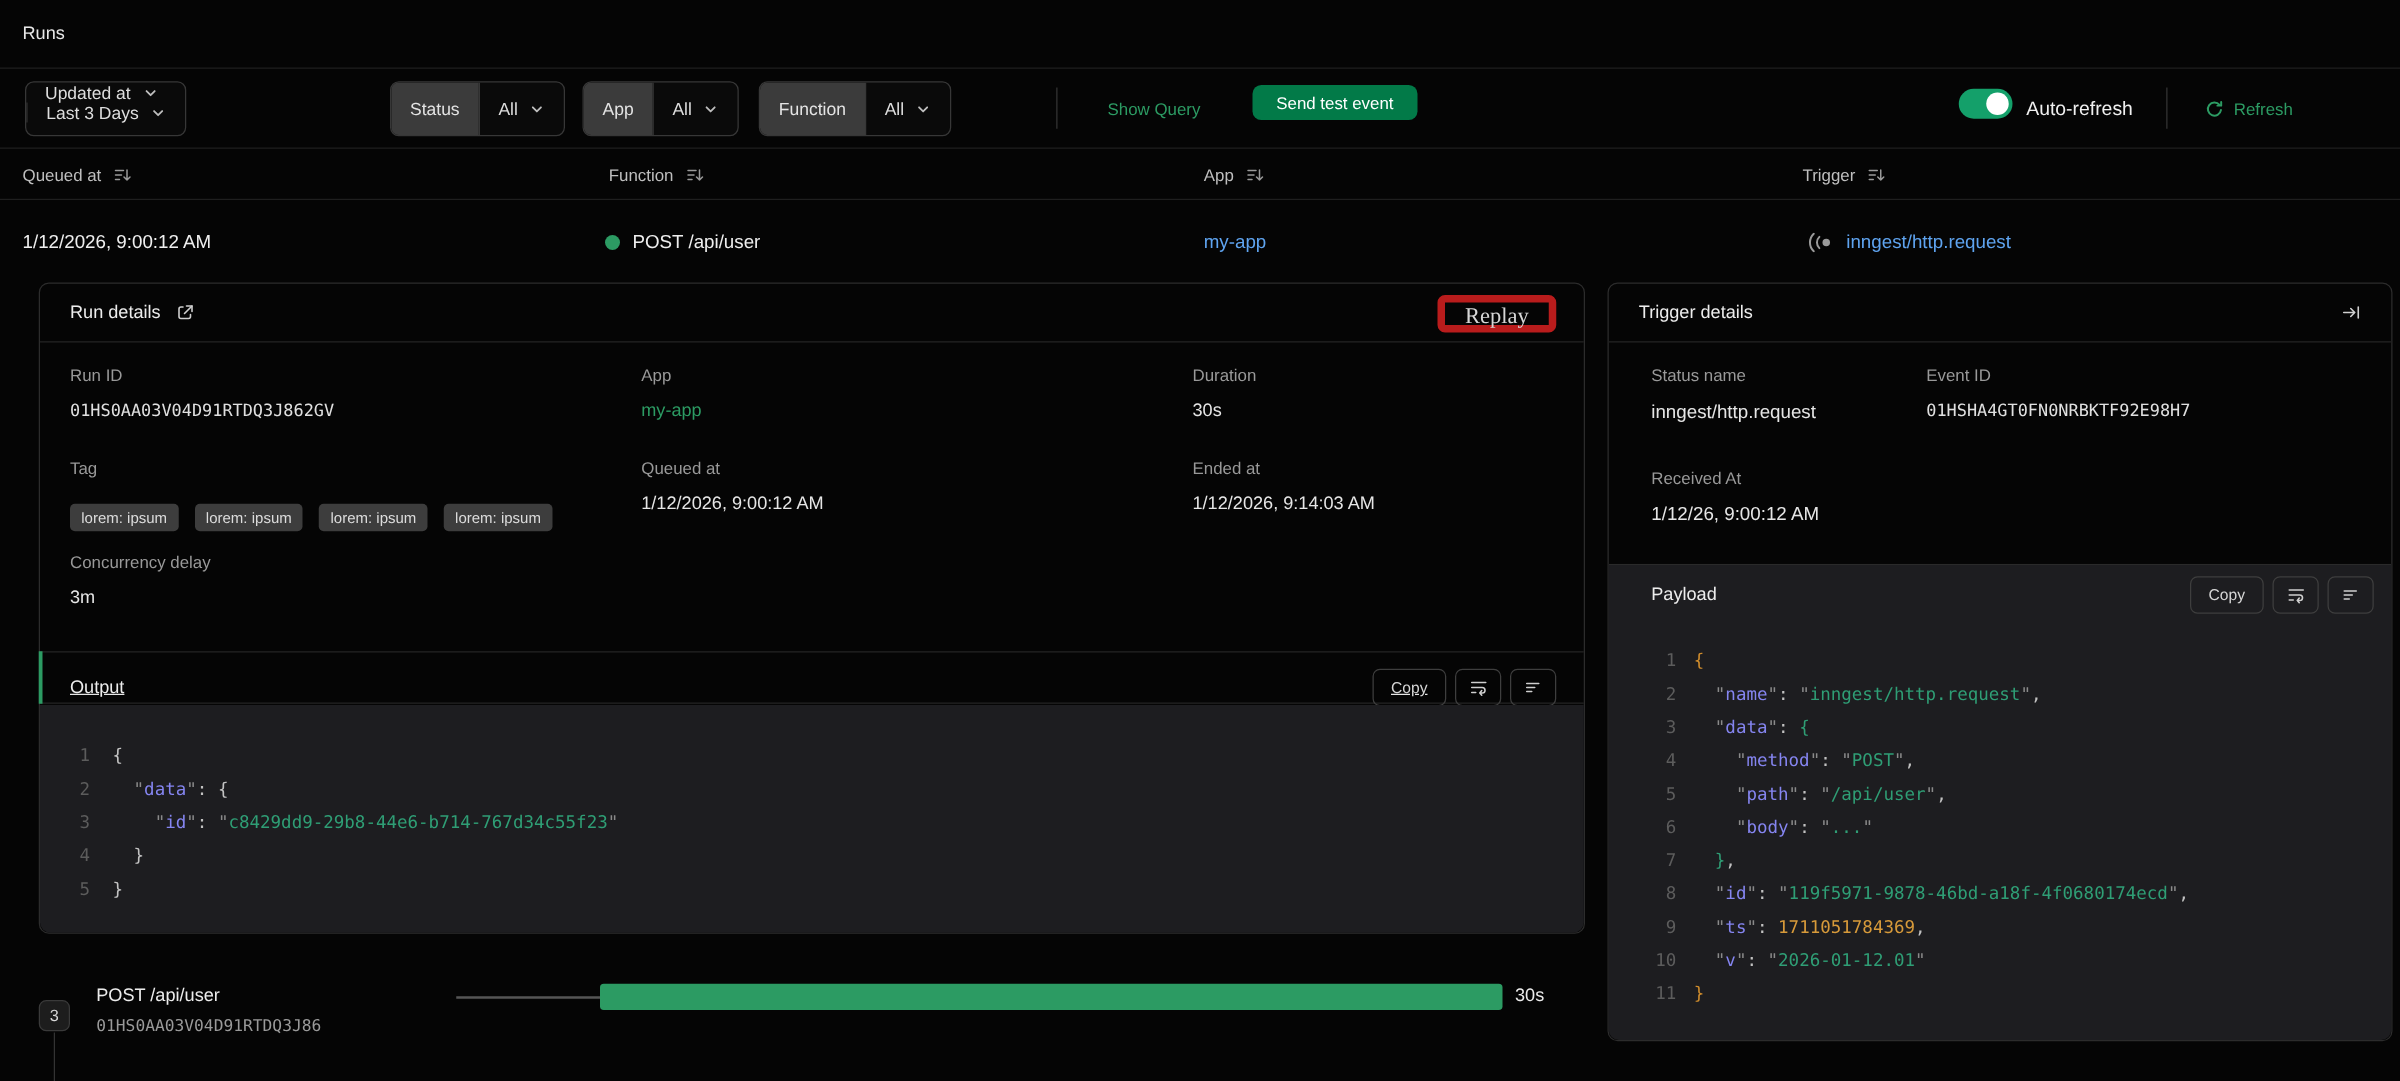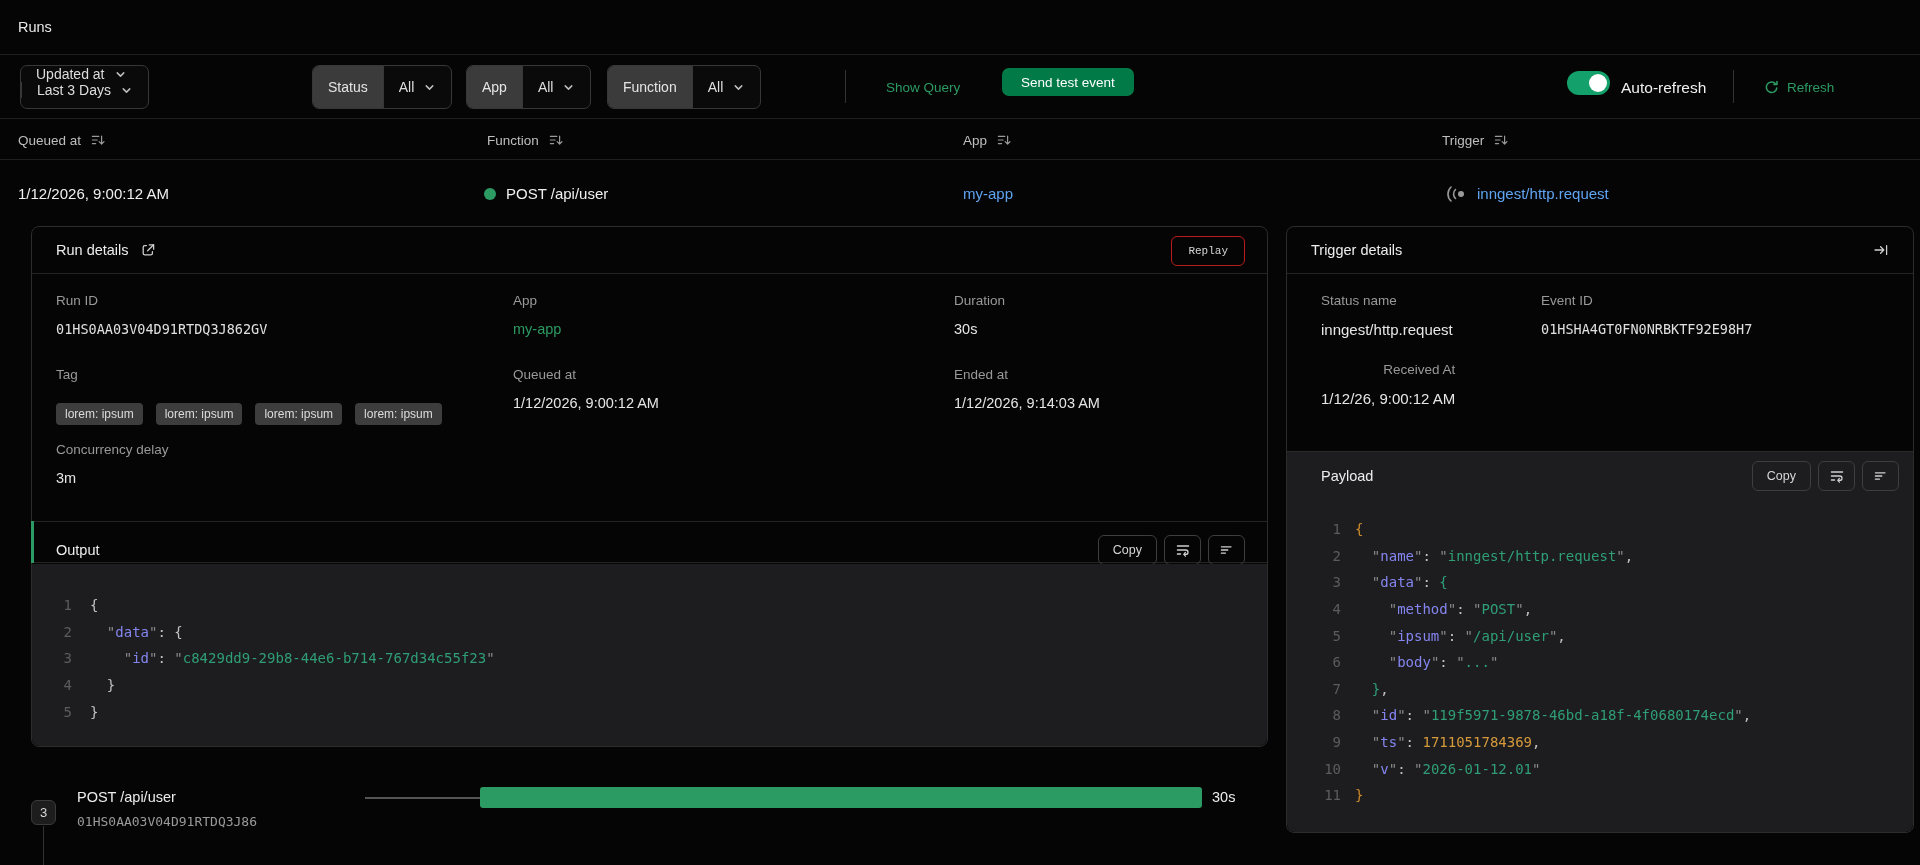--- a/index.html
+++ b/index.html
@@ -44,33 +44,33 @@
   .pulse-ic circle { fill:#9a9a9a; }
 
   
   .panel { position:absolute; border:1px solid #2c2c2c; border-radius:8px; background:#050505; }
   .run-panel { left:31px; top:226px; width:1237px; height:521px; }
   .trig-panel { left:1286px; top:226px; width:628px; height:607px; }
   .panel-header { position:absolute; left:0; top:0; right:0; height:47px; border-bottom:1px solid #242424; display:flex; align-items:center; padding:0 24px; gap:11px; }
   .panel-title { font-size:14.5px; color:#ededed; }
   .hicon { width:16px; height:16px; }
   .hicon path { stroke:#cfcfcf; stroke-width:1.6; fill:none; stroke-linecap:round; stroke-linejoin:round; }
-  .replay-btn { position:absolute; right:22px; top:9px; height:30px; padding:0 16px; background:transparent; border:1px solid #b91c1c; border-radius:6px; color:#d6d6d6; font-size:11px; font-family:Liberation Mono, monospace; cursor:pointer; }
+  .replay-btn { position:absolute; right:22px; top:9px; height:30px; padding:0 16px; background:transparent; border:6px solid #b91c1c; border-radius:6px; color:#d6d6d6; font-size:18px; font-family:Liberation Serif, serif; cursor:pointer; }
   .pin-ic { position:absolute; right:24px; top:15px; }
 
   .fld { position:absolute; }
   .fld .lbl { font-size:13.5px; color:#999999; margin-bottom:13px; }
   .fld .val { font-size:14.5px; color:#e6e6e6; }
   .fld .val.mono { font-family:"DejaVu Sans Mono", monospace; font-size:13.5px; color:#e0e0e0; }
   .fld .val.green { color:#2c9b63; cursor:pointer; }
   .chips { display:flex; gap:13px;margin-top:21px; }
   .chip { background:#3d3d3d; color:#dcdcdc; font-size:12px; padding:4px 9px; border-radius:4px; white-space:nowrap; }
 
   
-  .section-header { position:absolute; left:0; right:0; height:42px; display:flex; align-items:center; padding:16px 22px 0 24px; border-top:1px solid #242424; border-bottom:1px solid #242424; }
+  .section-header { position:absolute; left:0; right:0; height:42px; display:flex; align-items:center; padding:16px 22px 0 24px; border-top:1px solid #242424; border-bottom:1px solid #242424;text-decoration:underline; }
   .section-header.accent::before { content:""; position:absolute; left:-1px; top:-1px; bottom:-1px; width:3px; background:#2c9b63; }
   .section-title { font-size:14.5px; color:#ededed; }
   .hdr-btns { margin-left:auto; display:flex; gap:7px; }
   .btn-sm { height:30px; border:1px solid #3e3e3e; border-radius:6px; background:transparent; color:#d6d6d6; font-size:12.5px; font-family:"Liberation Sans",sans-serif; padding:0 14px; cursor:pointer; display:flex; align-items:center; justify-content:center; }
   .btn-ic { width:37px; padding:0; }
   .btn-ic svg { width:16px; height:16px; }
   .btn-ic path { stroke:#cfcfcf; stroke-width:1.6; fill:none; stroke-linecap:round; stroke-linejoin:round; }
 
   .code-area { position:absolute; left:0; right:0; bottom:0; background:#1d1d20; border-radius:0 0 8px 8px; font-family:"DejaVu Sans Mono", monospace; font-size:14px; }
   .code-line { display:flex; height:26.6px; align-items:center; white-space:pre; }
@@ -310,21 +310,21 @@
     </div>
 
     <div class="fld" style="left:34px; top:66px;">
       <div class="lbl">Status name</div>
       <div class="val" style="font-size:15px;">inngest/http.request</div>
     </div>
     <div class="fld" style="left:254px; top:66px;">
       <div class="lbl">Event ID</div>
       <div class="val mono">01HSHA4GT0FN0NRBKTF92E98H7</div>
     </div>
-    <div class="fld" style="left:34px; top:135px;text-align:right;">
+    <div class="fld" style="left:34px; top:148px;">
       <div class="lbl">Received At</div>
       <div class="val" style="font-size:15px;">1/12/26, 9:00:12 AM</div>
     </div>
 
     <div class="payload">
       <div class="payload-hdr">
         <span class="section-title">Payload</span>
         <div class="hdr-btns">
           <button class="btn-sm">Copy</button>
           <button class="btn-sm btn-ic">
@@ -337,21 +337,21 @@
                 <path d="M3 6h12M3 10h8M3 14h5"></path>
               </svg>
           </button>
         </div>
       </div>
       <div class="code-area">
           <div class="code-line"><span class="ln">1</span><span class="lc"><span class="tok-bo">{</span></span></div>
           <div class="code-line"><span class="ln">2</span><span class="lc"><span class="tok-p">  </span><span class="tok-q">"</span><span class="tok-k">name</span><span class="tok-q">"</span><span class="tok-p">: </span><span class="tok-q">"</span><span class="tok-s">inngest/http.request</span><span class="tok-q">"</span><span class="tok-p">,</span></span></div>
           <div class="code-line"><span class="ln">3</span><span class="lc"><span class="tok-p">  </span><span class="tok-q">"</span><span class="tok-k">data</span><span class="tok-q">"</span><span class="tok-p">: </span><span class="tok-bg">{</span></span></div>
           <div class="code-line"><span class="ln">4</span><span class="lc"><span class="tok-p">    </span><span class="tok-q">"</span><span class="tok-k">method</span><span class="tok-q">"</span><span class="tok-p">: </span><span class="tok-q">"</span><span class="tok-s">POST</span><span class="tok-q">"</span><span class="tok-p">,</span></span></div>
-          <div class="code-line"><span class="ln">5</span><span class="lc"><span class="tok-p">    </span><span class="tok-q">"</span><span class="tok-k">ipsum</span><span class="tok-q">"</span><span class="tok-p">: </span><span class="tok-q">"</span><span class="tok-s">/api/user</span><span class="tok-q">"</span><span class="tok-p">,</span></span></div>
+          <div class="code-line"><span class="ln">5</span><span class="lc"><span class="tok-p">    </span><span class="tok-q">"</span><span class="tok-k">path</span><span class="tok-q">"</span><span class="tok-p">: </span><span class="tok-q">"</span><span class="tok-s">/api/user</span><span class="tok-q">"</span><span class="tok-p">,</span></span></div>
           <div class="code-line"><span class="ln">6</span><span class="lc"><span class="tok-p">    </span><span class="tok-q">"</span><span class="tok-k">body</span><span class="tok-q">"</span><span class="tok-p">: </span><span class="tok-q">"</span><span class="tok-s">...</span><span class="tok-q">"</span></span></div>
           <div class="code-line"><span class="ln">7</span><span class="lc"><span class="tok-p">  </span><span class="tok-bg">}</span><span class="tok-p">,</span></span></div>
           <div class="code-line"><span class="ln">8</span><span class="lc"><span class="tok-p">  </span><span class="tok-q">"</span><span class="tok-k">id</span><span class="tok-q">"</span><span class="tok-p">: </span><span class="tok-q">"</span><span class="tok-s">119f5971-9878-46bd-a18f-4f0680174ecd</span><span class="tok-q">"</span><span class="tok-p">,</span></span></div>
           <div class="code-line"><span class="ln">9</span><span class="lc"><span class="tok-p">  </span><span class="tok-q">"</span><span class="tok-k">ts</span><span class="tok-q">"</span><span class="tok-p">: </span><span class="tok-n">1711051784369</span><span class="tok-p">,</span></span></div>
           <div class="code-line"><span class="ln">10</span><span class="lc"><span class="tok-p">  </span><span class="tok-q">"</span><span class="tok-k">v</span><span class="tok-q">"</span><span class="tok-p">: </span><span class="tok-q">"</span><span class="tok-s">2026-01-12.01</span><span class="tok-q">"</span></span></div>
           <div class="code-line"><span class="ln">11</span><span class="lc"><span class="tok-bo">}</span></span></div>
         </div>
     </div>
   </div>
 

